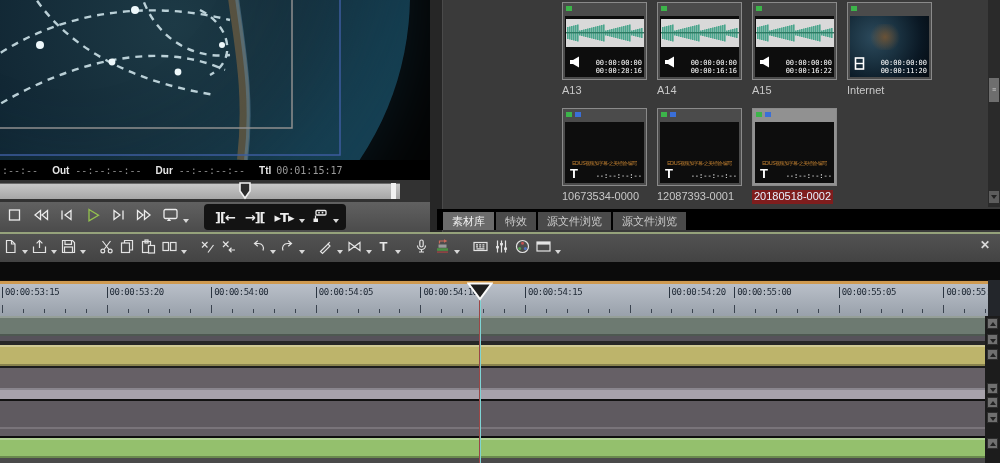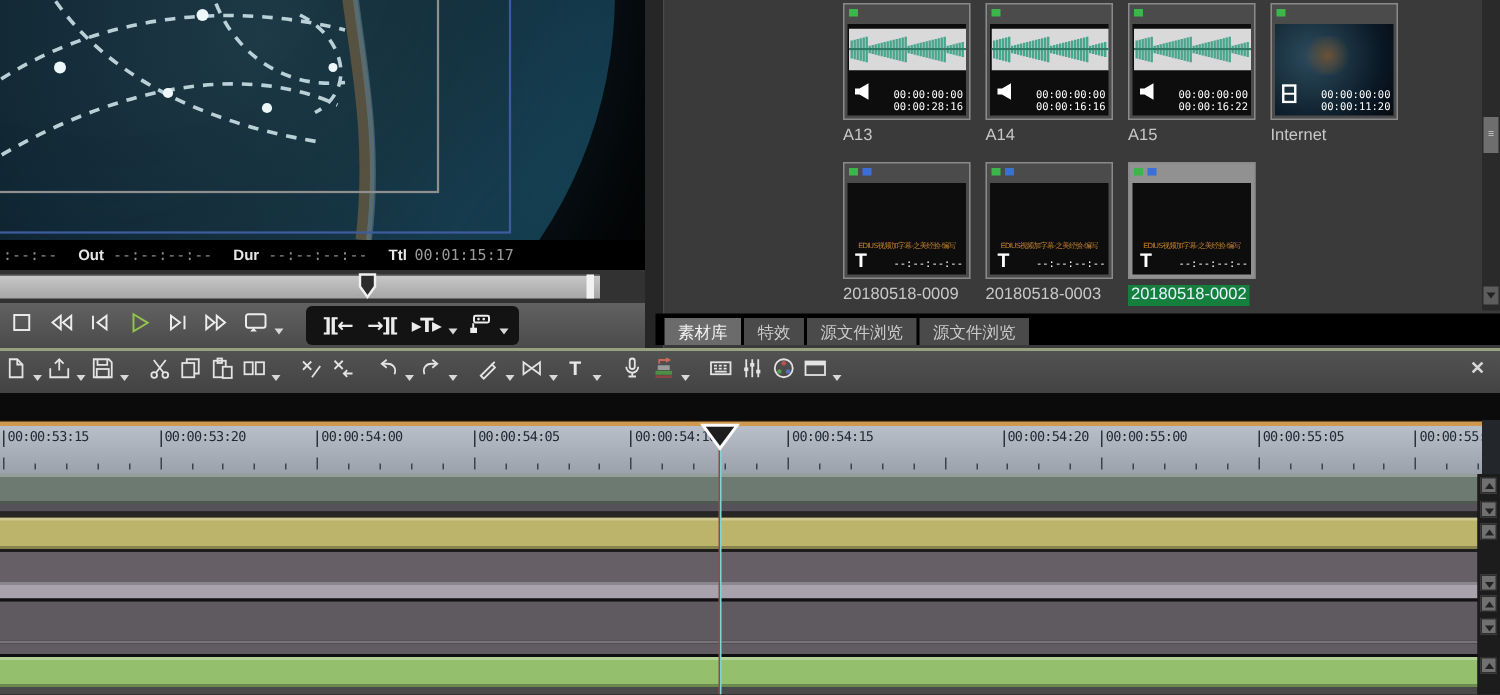--- a/index.html
+++ b/index.html
@@ -37,21 +37,21 @@
   #media-pane { left:430px; top:0; width:570px; height:232px; background:#3a3a3a; }
   #pane-divider { left:0; top:0; width:13px; height:232px; background:#262626; border-right:1px solid #4a4a4a; }
   .mcard { position:absolute; width:85px; height:78px; background:#4b4b4b; border:1px solid #8a8a8a; }
   .mcard.sel { background:#919191; }
   .mcard .hdr { height:11px; display:flex; align-items:center; padding-left:3px; gap:3px; }
   .dot { width:6px; height:5px; }
   .mbody { position:absolute; left:2px; right:2px; top:13px; bottom:2px; background:#0d0d0d; overflow:hidden; }
   .tc { position:absolute; right:2px; color:#fff; font-size:7px; line-height:8px;
         font-family:"DejaVu Sans Mono", monospace; text-align:right; }
   .mlabel { position:absolute; height:14px; font-size:11px; color:#c8c8c8; white-space:nowrap; }
-  .mlabel.sel { background:#15803d; color:#e8f2ff; padding:0 2px; }
+  .mlabel.sel { background:#7f1d1d; color:#e8f2ff; padding:0 2px; }
   .cap { position:absolute; left:2px; right:2px; top:38px; color:#c28030; font-size:5px;
          text-align:center; white-space:nowrap; letter-spacing:-0.5px; }
   .t-glyph { position:absolute; left:5px; bottom:2px; color:#fff; font-size:13px; font-weight:bold; }
   #media-scroll { left:558px; top:0; width:12px; height:207px; background:#2a2a2a; }
   #media-thumb { left:1px; top:78px; width:10px; height:24px; background:#6e6e6e;
                  color:#cfcfcf; font-size:7px; text-align:center; line-height:24px; }
   #media-down { left:1px; top:191px; width:10px; height:12px; background:#5d5d5d; }
   .tri-down { width:0;height:0;border-left:3px solid transparent;border-right:3px solid transparent;
               border-top:4px solid #222; margin:4px auto 0; }
   .tri-up { width:0;height:0;border-left:3px solid transparent;border-right:3px solid transparent;
@@ -387,33 +387,33 @@
           <div class="hdr">
             <span class="dot" style="background:#3cb54a"></span>
             <span class="dot" style="background:#3a6fd8"></span>
           </div>
           <div class="mbody">
       <div class="cap">EDIUS视频加字幕-之美经验-编写</div>
       <span class="t-glyph">T</span>
       <div class="tc" style="bottom:3px">--:--:--:--</div>
           </div>
         </div>
-        <div class="mlabel" style="left: 132px; top: 190px;">20180518-0009</div>
+        <div class="mlabel" style="left: 132px; top: 190px;">10673534-0000</div>
         <div class="mcard" style="left: 227px; top: 108px;">
           <div class="hdr">
             <span class="dot" style="background:#3cb54a"></span>
             <span class="dot" style="background:#3a6fd8"></span>
           </div>
           <div class="mbody">
       <div class="cap">EDIUS视频加字幕-之美经验-编写</div>
       <span class="t-glyph">T</span>
       <div class="tc" style="bottom:3px">--:--:--:--</div>
           </div>
         </div>
-        <div class="mlabel" style="left: 227px; top: 190px;">20180518-0003</div>
+        <div class="mlabel" style="left: 227px; top: 190px;">12087393-0001</div>
         <div class="mcard sel" style="left: 322px; top: 108px;">
           <div class="hdr">
             <span class="dot" style="background:#3cb54a"></span>
             <span class="dot" style="background:#3a6fd8"></span>
           </div>
           <div class="mbody">
       <div class="cap">EDIUS视频加字幕-之美经验-编写</div>
       <span class="t-glyph">T</span>
       <div class="tc" style="bottom:3px">--:--:--:--</div>
           </div>

